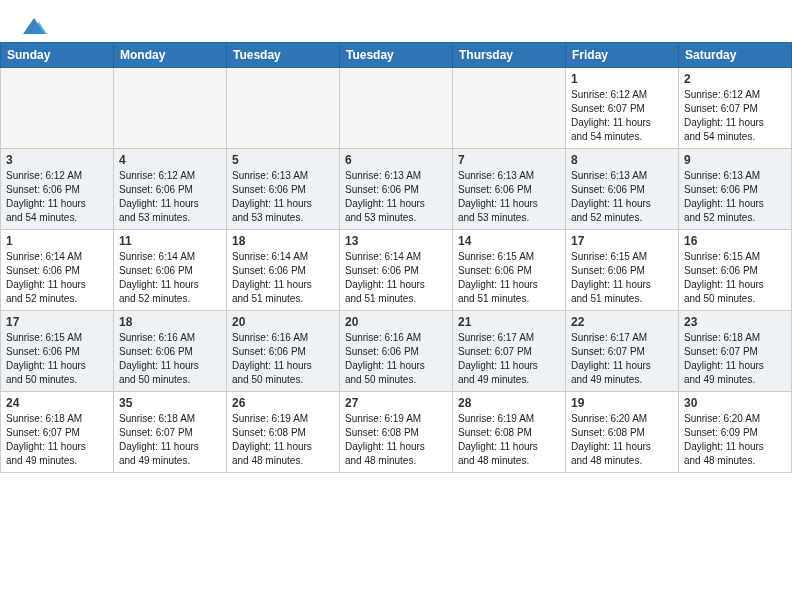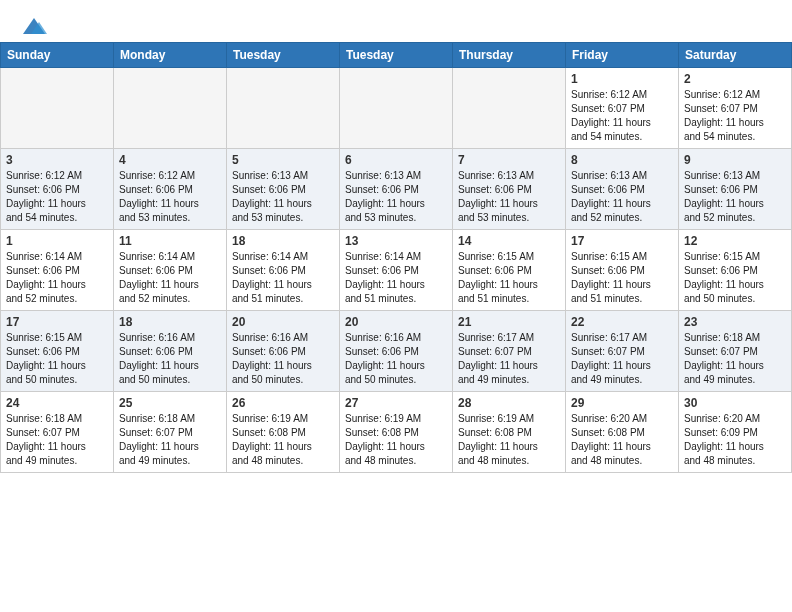--- a/index.html
+++ b/index.html
@@ -245,21 +245,21 @@
 and 51 minutes.</div>
           </td>
           <td>
             <span class="day-num">17</span>
             <div class="day-info" style="white-space: pre-wrap;">Sunrise: 6:15 AM
 Sunset: 6:06 PM
 Daylight: 11 hours
 and 51 minutes.</div>
           </td>
           <td>
-            <span class="day-num">12</span>
+            <span class="day-num">16</span>
             <div class="day-info" style="white-space: pre-wrap;">Sunrise: 6:15 AM
 Sunset: 6:06 PM
 Daylight: 11 hours
 and 50 minutes.</div>
           </td>
         </tr>
         <tr class="row-shaded">
           <td>
             <span class="day-num">17</span>
             <div class="day-info" style="white-space: pre-wrap;">Sunrise: 6:15 AM
@@ -312,21 +312,21 @@
         </tr>
         <tr class="row-white">
           <td>
             <span class="day-num">24</span>
             <div class="day-info" style="white-space: pre-wrap;">Sunrise: 6:18 AM
 Sunset: 6:07 PM
 Daylight: 11 hours
 and 49 minutes.</div>
           </td>
           <td>
-            <span class="day-num">25</span>
+            <span class="day-num">35</span>
             <div class="day-info" style="white-space: pre-wrap;">Sunrise: 6:18 AM
 Sunset: 6:07 PM
 Daylight: 11 hours
 and 49 minutes.</div>
           </td>
           <td>
             <span class="day-num">26</span>
             <div class="day-info" style="white-space: pre-wrap;">Sunrise: 6:19 AM
 Sunset: 6:08 PM
 Daylight: 11 hours
@@ -340,21 +340,21 @@
 and 48 minutes.</div>
           </td>
           <td>
             <span class="day-num">28</span>
             <div class="day-info" style="white-space: pre-wrap;">Sunrise: 6:19 AM
 Sunset: 6:08 PM
 Daylight: 11 hours
 and 48 minutes.</div>
           </td>
           <td>
-            <span class="day-num">29</span>
+            <span class="day-num">19</span>
             <div class="day-info" style="white-space: pre-wrap;">Sunrise: 6:20 AM
 Sunset: 6:08 PM
 Daylight: 11 hours
 and 48 minutes.</div>
           </td>
           <td>
             <span class="day-num">30</span>
             <div class="day-info" style="white-space: pre-wrap;">Sunrise: 6:20 AM
 Sunset: 6:09 PM
 Daylight: 11 hours

